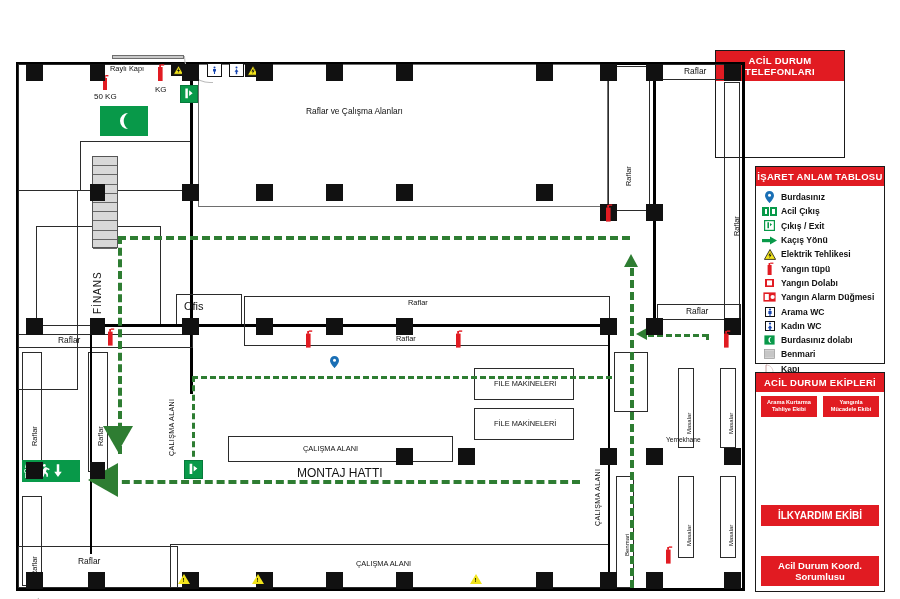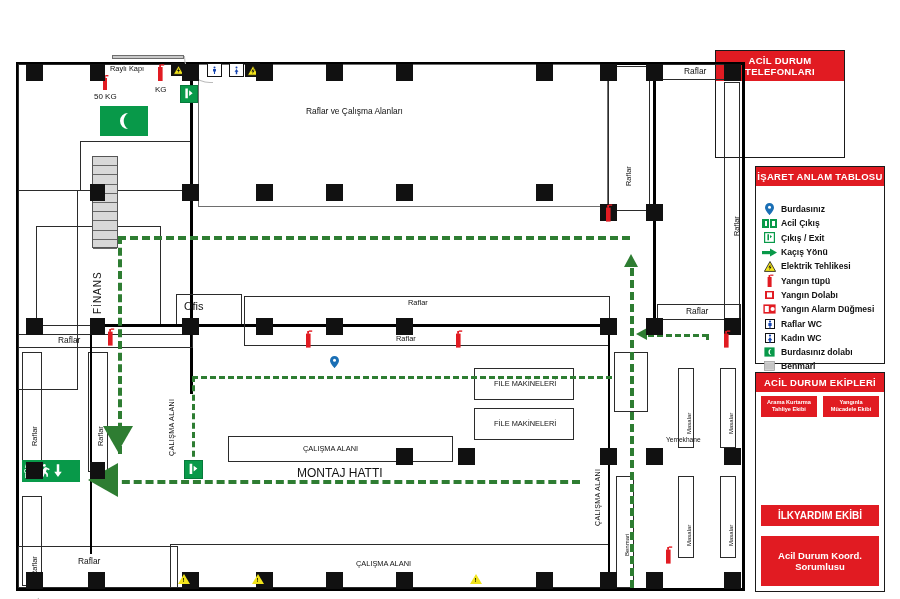--- a/index.html
+++ b/index.html
@@ -23,21 +23,21 @@
   .legend-ico{width:17px;min-width:17px;display:flex;align-items:center;justify-content:center;}
   .legend-txt{font-size:8.6px;font-weight:bold;color:#111;margin-left:3px;white-space:nowrap;}
 
   .team-box{background:#e11b22;color:#fff;font-size:5.6px;font-weight:bold;text-align:center;
     padding:3px 1px;line-height:7.4px;}
   .team-row{display:flex;gap:6px;padding:4px 5px 0 5px;}
   .team-row>div{flex:1;}
   .firstaid-bar{background:#e11b22;color:#fff;font-size:10px;font-weight:bold;text-align:center;
     padding:5px 0;margin:0 5px;}
   .coord-bar{background:#e11b22;color:#fff;font-size:9.5px;font-weight:bold;text-align:center;
-    padding:14px 0;margin:0 5px;}
+    padding:4px 0;margin:0 5px;}
 
   
   #plan{position:absolute;left:16px;top:56px;width:729px;height:535px;}
   .wall{position:absolute;background:#000;}
   .thin{position:absolute;border:1px solid #6e6e6e;box-sizing:border-box;background:transparent;}
   .thin2{position:absolute;border:1px solid #2b2b2b;box-sizing:border-box;background:transparent;}
   .col{position:absolute;background:#111;}
   .lbl{position:absolute;font-size:7.4px;color:#111;white-space:nowrap;}
   .lbl-b{position:absolute;font-size:8.4px;color:#111;white-space:nowrap;}
   .lbl-lg{position:absolute;font-size:11px;color:#111;white-space:nowrap;}
@@ -80,21 +80,21 @@
 
 <div id="page">
 
 
   <div class="panel" style="left:715px;top:50px;width:130px;height:108px;">
     <div class="panel-head">ACİL DURUM TELEFONLARI</div>
   </div>
 
   <div class="panel" style="left:755px;top:166px;width:130px;height:198px;">
     <div class="panel-head">İŞARET ANLAM TABLOSU</div>
-    <div class="panel-body" style="padding:16px 5px;">
+    <div class="panel-body" style="padding:4px 5px;">
 
       <div class="legend-row">
         <span class="legend-ico">
           <svg width="9" height="12" viewBox="0 0 9 12">
               <path d="M4.5 0C2 0 0 2 0 4.4 0 7.6 4.5 12 4.5 12S9 7.6 9 4.4C9 2 7 0 4.5 0z" fill="#1a6fb5"></path>
               <circle cx="4.5" cy="4.3" r="1.5" fill="#fff"></circle>
             </svg>
         </span>
         <span class="legend-txt">Burdasınız</span>
       </div>
@@ -174,21 +174,21 @@
       </div>
 
       <div class="legend-row">
         <span class="legend-ico">
           <svg width="10" height="10" viewBox="0 0 10 10">
               <rect x="0.5" y="0.5" width="9" height="9" fill="#fff" stroke="#111" stroke-width="1"></rect>
               <circle cx="5" cy="2.6" r="1.1" fill="#1544b0"></circle>
               <path d="M3.4 4 h3.2 v3 h-1 v2.2 h-1.2 V7 h-1z" fill="#1544b0"></path>
             </svg>
         </span>
-        <span class="legend-txt">Raflar WC</span>
+        <span class="legend-txt">Arama WC</span>
       </div>
 
       <div class="legend-row">
         <span class="legend-ico">
           <svg width="10" height="10" viewBox="0 0 10 10">
               <rect x="0.5" y="0.5" width="9" height="9" fill="#fff" stroke="#111" stroke-width="1"></rect>
               <circle cx="5" cy="2.6" r="1.1" fill="#1544b0"></circle>
               <path d="M5 4 L7.2 7.2 H2.8z M4.2 7.2 h1.6 v2.2 h-1.6z" fill="#1544b0"></path>
             </svg>
         </span>

